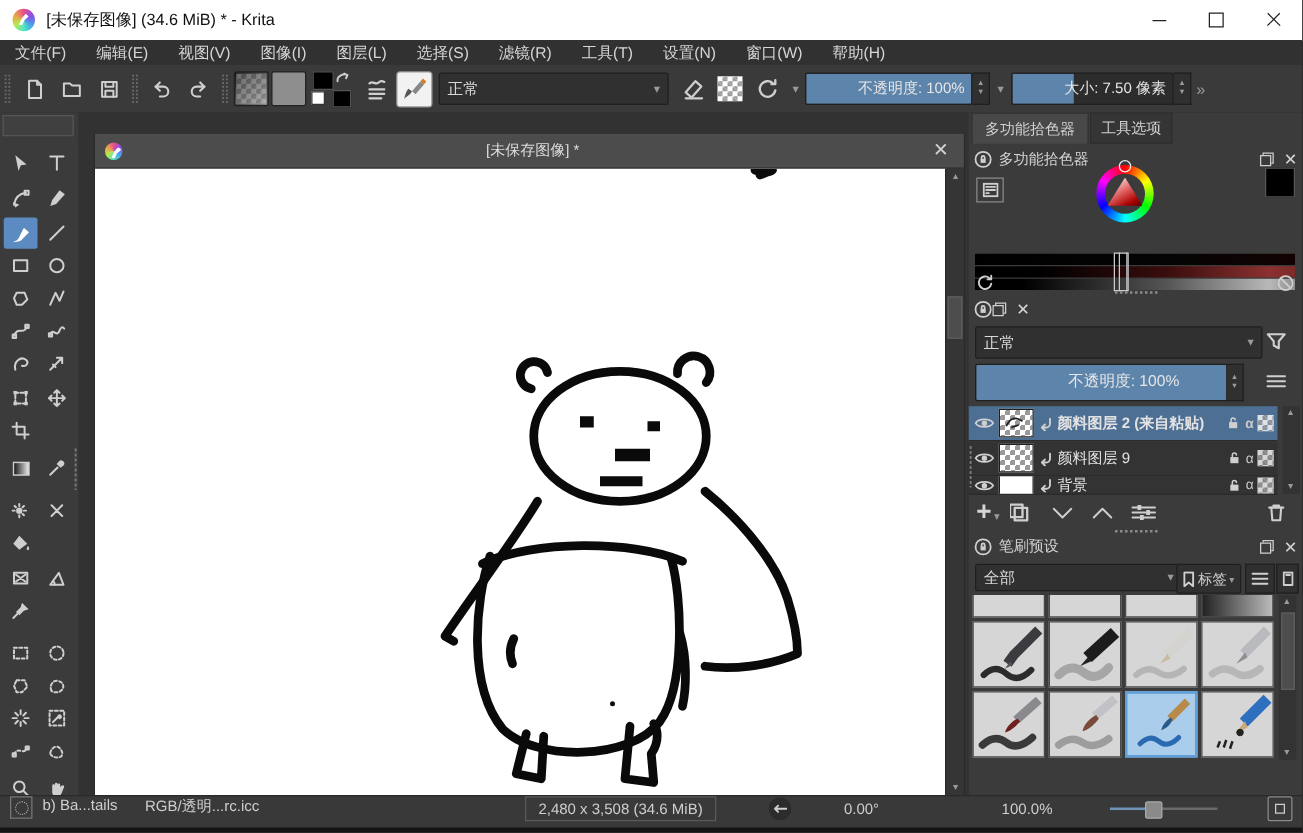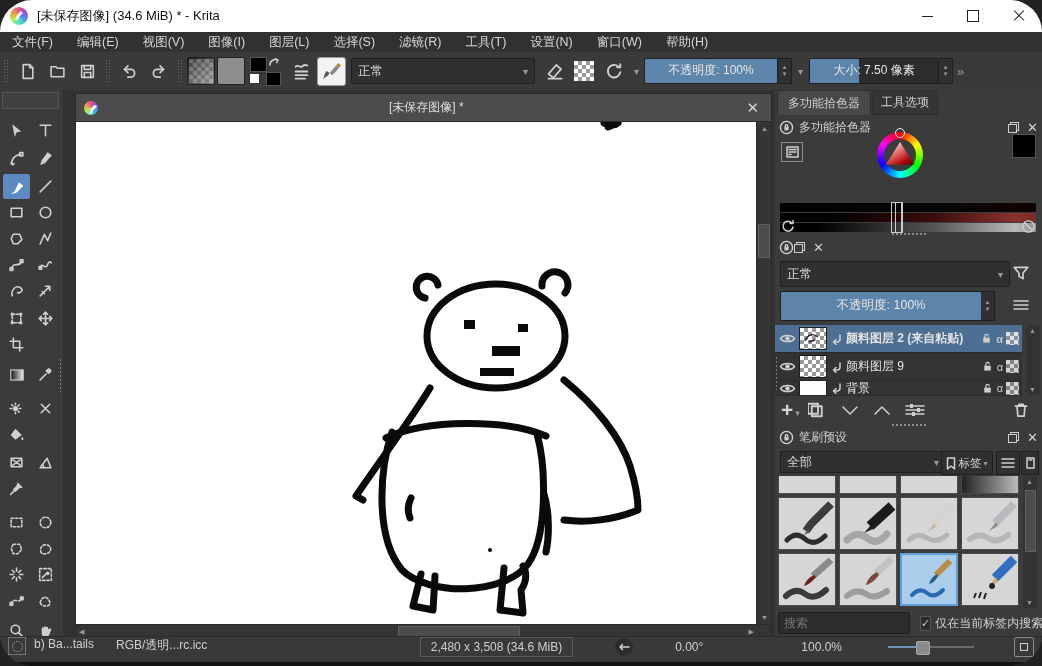--- a/index.html
+++ b/index.html
@@ -1,18 +1,18 @@
 <!DOCTYPE html>
 <html><head>
 <meta charset="utf-8">
 <style>
   html,body{margin:0;padding:0;background:#222;}
   #app{position:relative;width:1042px;height:666px;overflow:hidden;
        font-family:"Liberation Sans","DejaVu Sans",sans-serif;
-       background:#3b3b3b;user-select:none;border-radius:32px;}
+       background:#3b3b3b;user-select:none;}
   .ab{position:absolute;}
   .fx{display:flex;align-items:center;}
   .ic{display:flex;align-items:center;justify-content:center;}
   svg{display:block;}
   svg.s *{fill:none;stroke:#cfcfcf;stroke-width:1.5;stroke-linecap:round;stroke-linejoin:round;}
   svg.s .f{fill:#cfcfcf;stroke:none;}
   svg.d *{fill:none;stroke:#0a0a0a;stroke-width:7;stroke-linecap:round;stroke-linejoin:round;}
   svg.d .f{fill:#0a0a0a;stroke:none;}
   svg.d .wm{stroke:none;}
   
@@ -30,33 +30,33 @@
   .menubar{left:0;top:32px;width:1042px;height:20px;background:#313131;display:flex;align-items:center;color:#d6d6d6;font-size:12.5px;border-bottom:1px solid #262626;}
   .menubar span{padding:0 12px;cursor:default;}
   
   .toolbar{left:0;top:52px;width:1042px;height:38px;background:#3a3a3a;display:flex;align-items:center;border-bottom:1px solid #2a2a2a;color:#cfcfcf;}
   .grip{width:6px;height:24px;margin:0 3px;background-image:radial-gradient(#6a6a6a 34%,transparent 36%);background-size:3px 3px;}
   .tbtn{width:28px;height:28px;border-radius:2px;display:flex;align-items:center;justify-content:center;margin:0 1px;}
   .combo{height:24px;background:#303030;border:1px solid #1f1f1f;border-radius:2px;display:flex;align-items:center;font-size:12.5px;color:#d8d8d8;padding:0 6px;}
   .combo .arr{margin-left:auto;color:#9a9a9a;font-size:10px;}
   .slider{position:relative;height:24px;background:#2c2c2c;border:1px solid #1f1f1f;border-radius:2px;overflow:hidden;font-size:12px;color:#e6e6e6;}
   .slider .fill{position:absolute;left:0;top:0;bottom:0;background:#5d84ab;}
-  .slider .lab{position:relative;width:100%;text-align:center;line-height:23px;}
+  .slider .lab{position:relative;width:100%;text-align:center;line-height:23px;padding-left:18px;}
   .spin{display:flex;flex-direction:column;justify-content:center;width:13px;height:24px;background:#303030;border:1px solid #1f1f1f;border-left:none;color:#9a9a9a;font-size:6px;line-height:7px;text-align:center;}
   .checker{background:#fff;background-image:linear-gradient(45deg,#9a9a9a 25%,transparent 25%,transparent 75%,#9a9a9a 75%),linear-gradient(45deg,#9a9a9a 25%,transparent 25%,transparent 75%,#9a9a9a 75%);background-size:8px 8px;background-position:0 0,4px 4px;}
   
   .toolbox{left:0;top:90px;width:63px;height:546px;background:#3b3b3b;border-right:1px solid #2e2e2e;}
   .trow{position:absolute;left:3px;display:flex;gap:2px;}
   .tcell{width:27px;height:25px;display:flex;align-items:center;justify-content:center;border-radius:2px;}
   .tsel{background:#5b8bc0;}
   .tgrip{position:absolute;left:2px;top:2px;width:55px;height:15px;border:1px solid #555;background:#404040;}
   .vdots{width:3px;height:34px;background-image:radial-gradient(#7c7c7c 40%,transparent 42%);background-size:3px 4px;}
   
   .mdi{left:63px;top:90px;width:712px;height:546px;background:#323232;}
-  .subwindow{position:absolute;left:12px;top:3px;width:697px;height:546px;background:#3f3f3f;border:1px solid #2a2a2a;box-sizing:border-box;}
+  .subwindow{position:absolute;left:12px;top:16px;width:697px;height:546px;background:#3f3f3f;border:1px solid #2a2a2a;box-sizing:border-box;}
   .swtitle{height:27px;background:#4c4c4c;display:flex;align-items:center;color:#dcdcdc;font-size:12px;border-bottom:1px solid #2a2a2a;}
   .swtitle .t{flex:1;text-align:center;}
   .canvas{position:absolute;left:0;top:28px;width:681px;height:502px;background:#fff;overflow:hidden;}
   .vscroll{position:absolute;right:0;top:28px;width:14px;height:502px;background:#353535;border-left:1px solid #2a2a2a;}
   .hscroll{position:absolute;left:0;top:530px;width:695px;height:13px;background:#353535;border-top:1px solid #2a2a2a;}
   .sthumb{background:#4d4d4d;border:1px solid #5f5f5f;position:absolute;}
   .sarr{color:#9a9a9a;font-size:7px;position:absolute;}
   
   .rpanel{left:775px;top:90px;width:267px;height:546px;background:#3b3b3b;color:#cfcfcf;font-size:12px;}
   .rtab{position:absolute;top:0;height:25px;display:flex;align-items:center;justify-content:center;font-size:12px;border:1px solid #2e2e2e;box-sizing:border-box;}
@@ -792,27 +792,20 @@
               <path d="M30,34 a2,2 0 1 1 .1,0 M12,44 l2,-5 M17,44 l2,-6 M22,45 l2,-6" stroke="#222" stroke-width="2" fill="#222"></path>
             </svg>
           </div>
       </div>
       <div class="ab" style="left:248px;top:50px;width:14px;height:132px;background:#333;">
         <span class="sarr" style="left:3px;top:2px;">▲</span>
         <div class="sthumb" style="left:2px;top:14px;width:9px;height:60px;"></div>
         <span class="sarr" style="left:3px;bottom:2px;">▼</span>
       </div>
 
-      <div class="fx" style="position:absolute;left:3px;top:186px;width:261px;height:22px;">
-        <input class="search" placeholder="搜索" style="">
-        <div class="cbox" style="margin-left:10px;">
-            <span>✓</span>
-          </div>
-        <span style="margin-left:4px;font-size:12px;color:#d0d0d0;white-space:nowrap;">仅在当前标签内搜索</span>
-      </div>
     </div>
     <div class="ab vdots" style="left:0px;top:266px;"></div>
   </div>
 
   <div class="ab statusbar">
     <div class="ic" style="width:16px;height:16px;border:1px solid #777;margin:0 8px;">
       <div style="width:9px;height:9px;border:1px dotted #aaa;border-radius:50%;"></div>
     </div>
     <span style="margin-right:22px;">b) Ba...tails</span>
     <span>RGB/透明...rc.icc</span>

